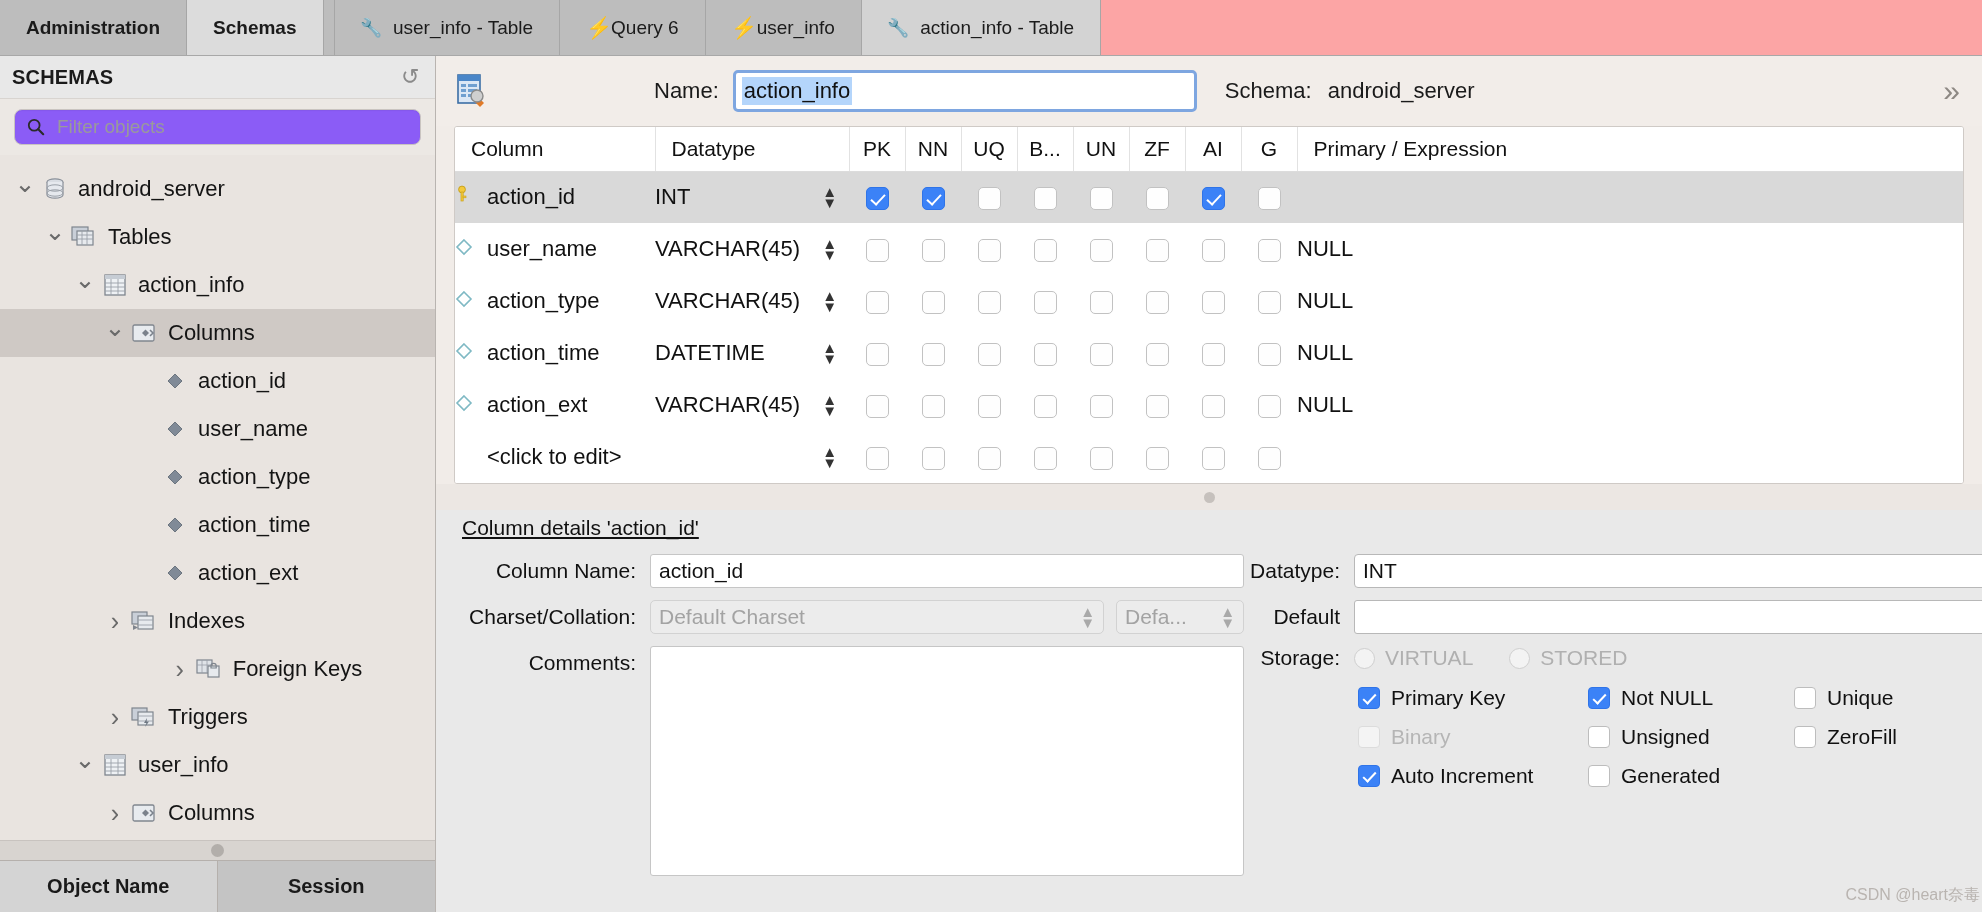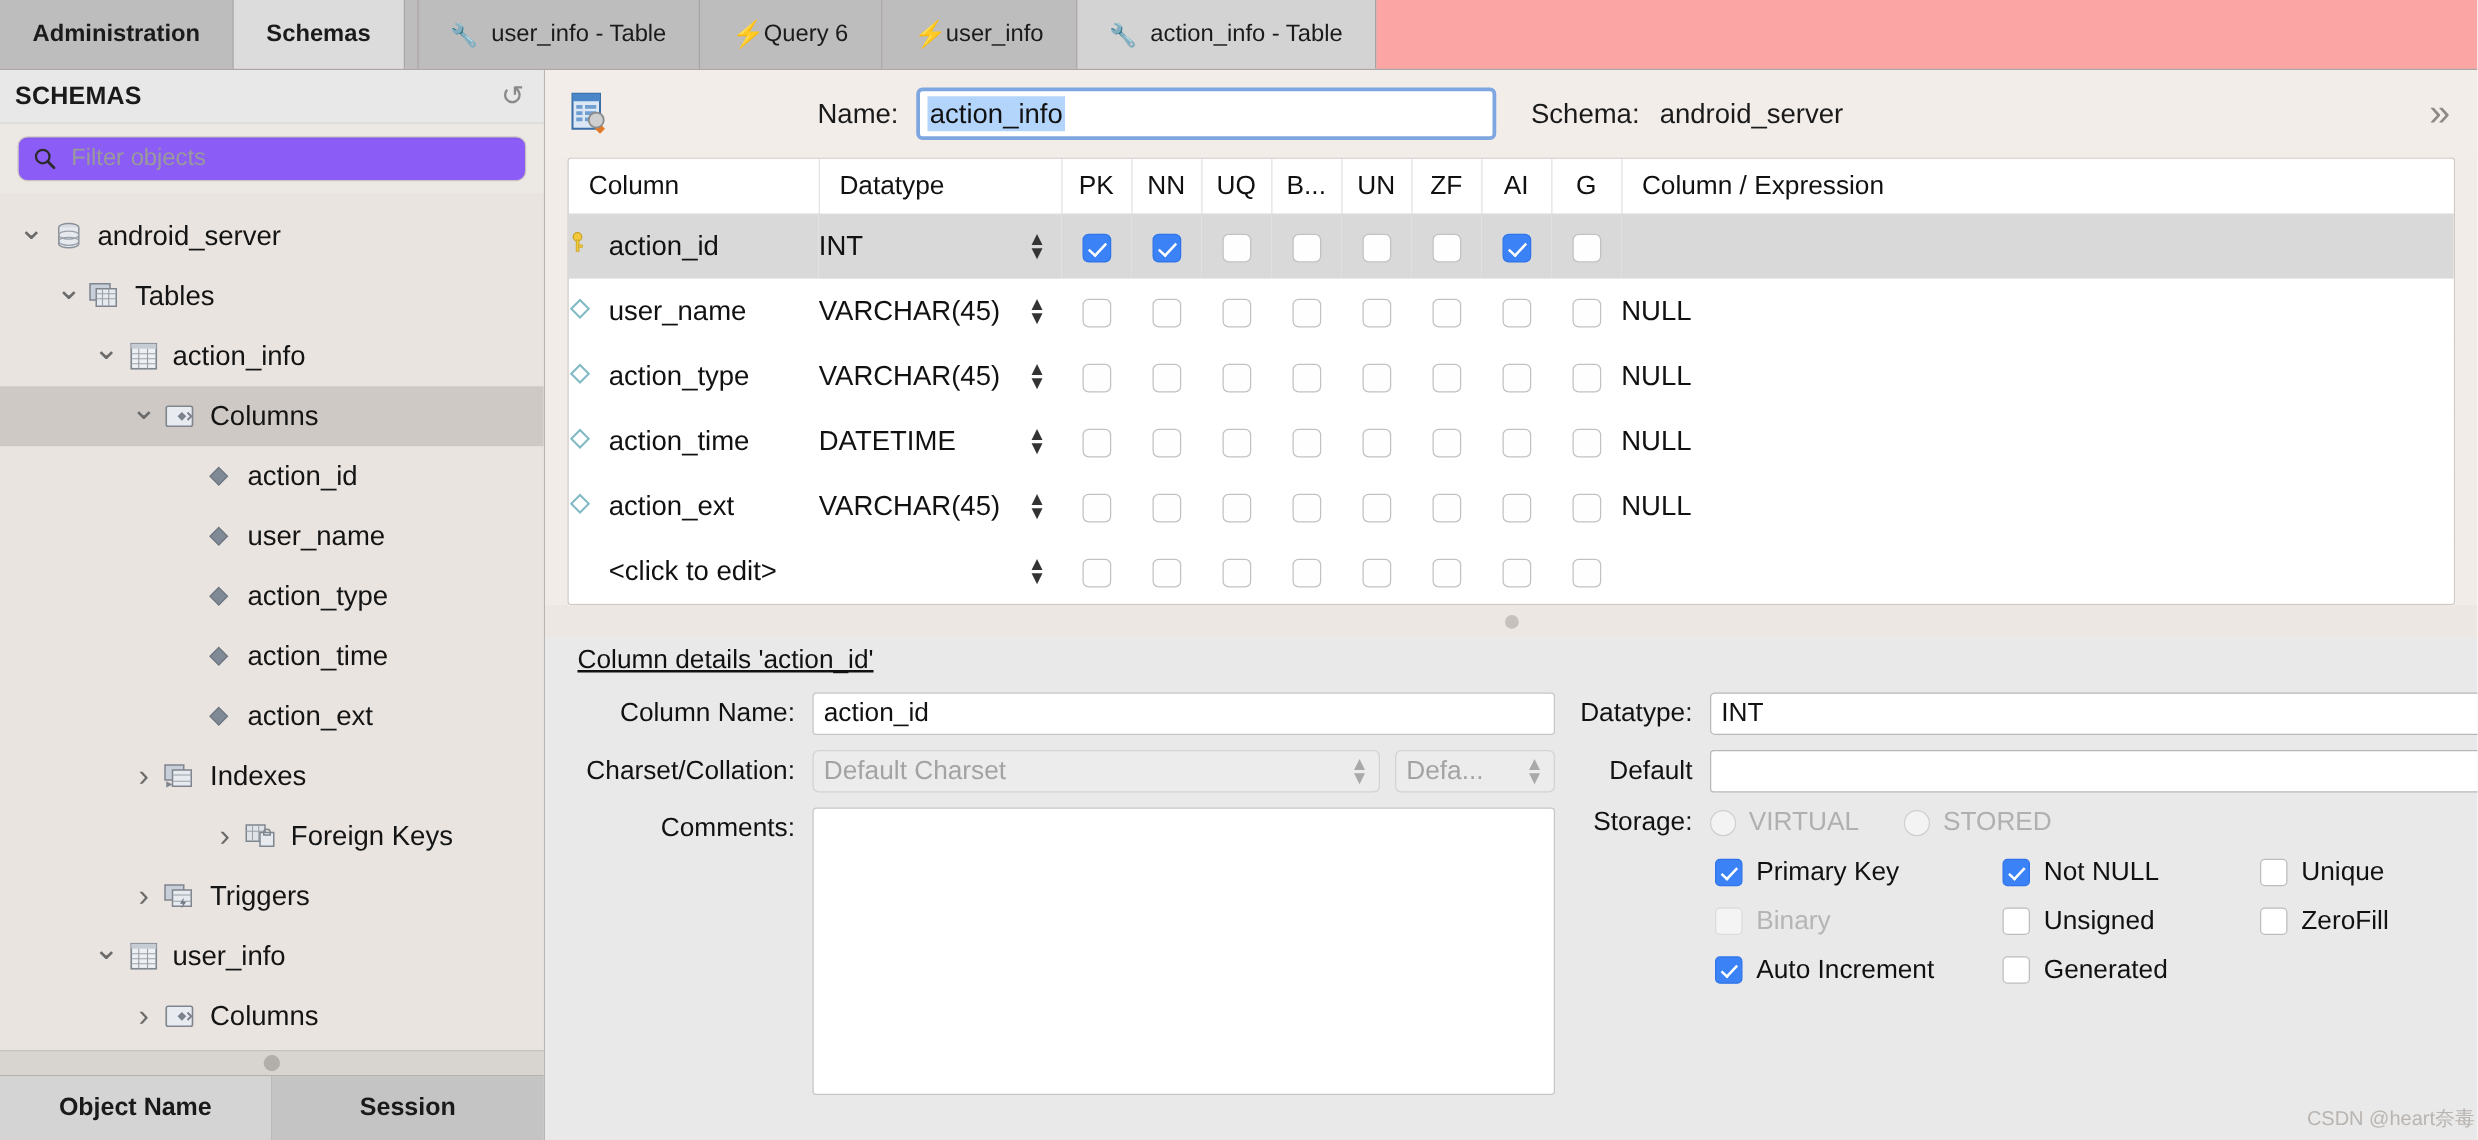--- a/index.html
+++ b/index.html
@@ -227,21 +227,21 @@
 
   
   .details {
     flex: 1 1 auto;
     background: #e9e9e9;
     padding: 6px 0 0 0;
     min-height: 0;
     display: flex; flex-direction: column;
   }
   .details-title { font-size: 21px; color: #111; padding: 0 0 14px 26px; text-decoration: underline; }
-  .details-cols { display: flex; flex: 1 1 auto; min-height: 0; padding: 0 18px 12px 18px; gap: 14px; }
+  .details-cols { display: flex; flex: 1 1 auto; min-height: 0; padding: 0 18px 12px 18px; }
   .dl { width: 790px; flex: 0 0 790px; }
   .dr { flex: 1 1 auto; }
 
   .frow { display: flex; align-items: flex-start; margin-bottom: 12px; }
   .flabel {
     width: 196px; flex: 0 0 196px;
     text-align: right; padding-right: 14px;
     font-size: 21px; color: #111; line-height: 34px;
   }
   .tinput {
@@ -606,21 +606,21 @@
                 <th class="">Column</th>
                 <th class="">Datatype</th>
                 <th class="ck ">PK</th>
                 <th class="ck ">NN</th>
                 <th class="ck ">UQ</th>
                 <th class="ck ">B...</th>
                 <th class="ck ">UN</th>
                 <th class="ck ">ZF</th>
                 <th class="ck ">AI</th>
                 <th class="ck ">G</th>
-                <th class="last">Column / Expression</th>
+                <th class="last">Primary / Expression</th>
               </tr>
             </thead>
           <tbody id="grid-body">
               <tr class="row selected">
                 <td class="colname">
                   <div class="colname-inner">
                     <span style="width: 20px;"><svg width="20" height="20" viewBox="0 0 20 20">
                         <circle cx="7" cy="5.5" r="3.4" fill="#f4c93b" stroke="#c9a31f" stroke-width="1"></circle>
                         <rect x="6" y="8" width="2.2" height="9" fill="#f4c93b" stroke="#c9a31f" stroke-width="0.7"></rect>
                         <rect x="8" y="12" width="3" height="1.8" fill="#f4c93b" stroke="#c9a31f" stroke-width="0.6"></rect>

